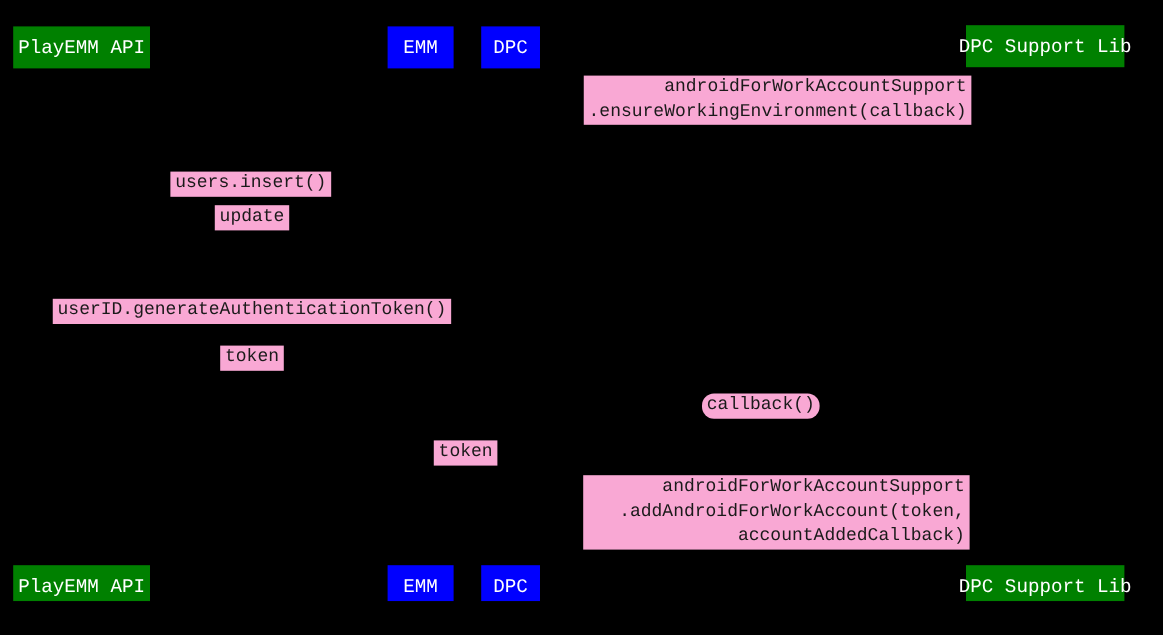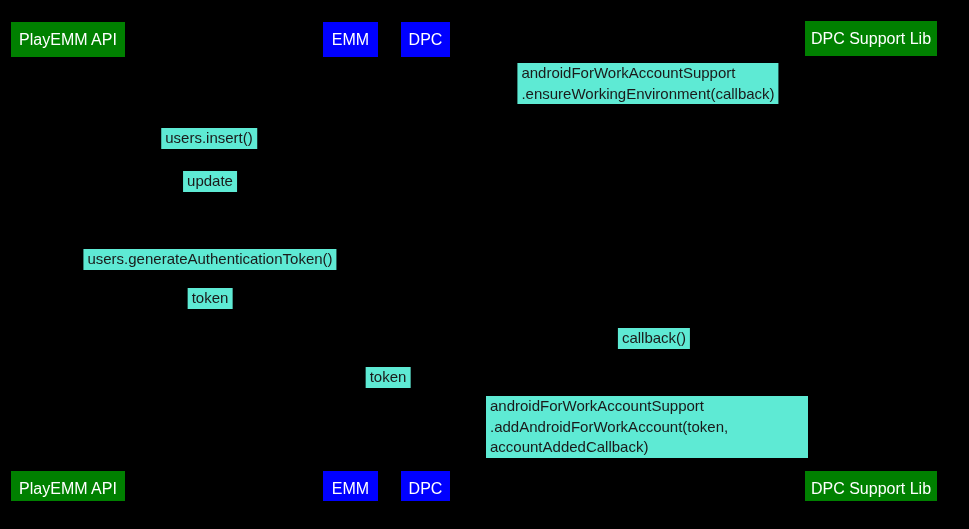--- a/index.html
+++ b/index.html
@@ -2,79 +2,79 @@
 <html><head>
 <meta charset="utf-8">
 <style>
   html, body { margin: 0; padding: 0; background: #000; }
   .stage {
     position: relative;
     width: 969px;
     height: 501px;
     background: #000;
     overflow: hidden;
-    font-family: Liberation Sans, sans-serif;
+    font-family: Liberation Mono, monospace;
   }
   .actor {
     position: absolute;
     height: 35px;
     display: flex;
     align-items: center;
     justify-content: center;
     color: #ffffff;
     font-size: 16px;
     white-space: nowrap;
   }
   .msg {
     position: absolute;
     transform: translateX(-50%);
-    background: #5eead4;
+    background: #f9a8d4;
     color: #1a1a1a;
     font-size: 15px;
     line-height: 20.5px;
     padding: 0 4px;
     white-space: pre-line;
-    text-align: left;
+    text-align: right;
   }
   
   #a-playemm-top   { left: 11px;  top: 22px; width: 114px; }
   #a-emm-top       { left: 323px; top: 22px; width: 55px;  }
   #a-dpc-top       { left: 401px; top: 22px; width: 49px;  }
   #a-dpclib-top    { left: 805px; top: 21px; width: 132px; }
   
   #a-playemm-bot   { left: 11px;  top: 471px; width: 114px; height: 36px; }
   #a-emm-bot       { left: 323px; top: 471px; width: 55px;  height: 36px; }
   #a-dpc-bot       { left: 401px; top: 471px; width: 49px;  height: 36px; }
   #a-dpclib-bot    { left: 805px; top: 471px; width: 132px; height: 36px; }
   
   #m1 { left: 648px; top: 63px;  }
-  #m2 { left: 209px; top: 128px; }
+  #m2 { left: 209px; top: 143px; }
   #m3 { left: 210px; top: 171px; }
   #m4 { left: 209px; top: 210px; }
   #m5 { left: 210px; top: 249px; }
   #m6 { left: 210px; top: 288px; }
-  #m7 { left: 654px; top: 328px; }
+  #m7 { left: 634px; top: 328px; border-radius: 10px; }
   #m8 { left: 388px; top: 367px; }
   #m9 { left: 647px; top: 396px; }
 </style>
 </head>
 <body>
 
 <div class="stage">
 
   <div class="actor" id="a-playemm-top" style="background-color: rgb(0, 128, 0);">PlayEMM API</div>
   <div class="actor" id="a-emm-top" style="background-color: rgb(0, 0, 255);">EMM</div>
   <div class="actor" id="a-dpc-top" style="background-color: rgb(0, 0, 255);">DPC</div>
   <div class="actor" id="a-dpclib-top" style="background-color: rgb(0, 128, 0);">DPC Support Lib</div>
 
   <div class="msg" id="m1">androidForWorkAccountSupport
 .ensureWorkingEnvironment(callback)</div>
   <div class="msg" id="m2">users.insert()</div>
   <div class="msg" id="m3">update</div>
-  <div class="msg" id="m5">users.generateAuthenticationToken()</div>
+  <div class="msg" id="m5">userID.generateAuthenticationToken()</div>
   <div class="msg" id="m6">token</div>
   <div class="msg" id="m7">callback()</div>
   <div class="msg" id="m8">token</div>
   <div class="msg" id="m9">androidForWorkAccountSupport
 .addAndroidForWorkAccount(token, accountAddedCallback)</div>
 
   <div class="actor" id="a-playemm-bot" style="background-color: rgb(0, 128, 0);">PlayEMM API</div>
   <div class="actor" id="a-emm-bot" style="background-color: rgb(0, 0, 255);">EMM</div>
   <div class="actor" id="a-dpc-bot" style="background-color: rgb(0, 0, 255);">DPC</div>
   <div class="actor" id="a-dpclib-bot" style="background-color: rgb(0, 128, 0);">DPC Support Lib</div>

